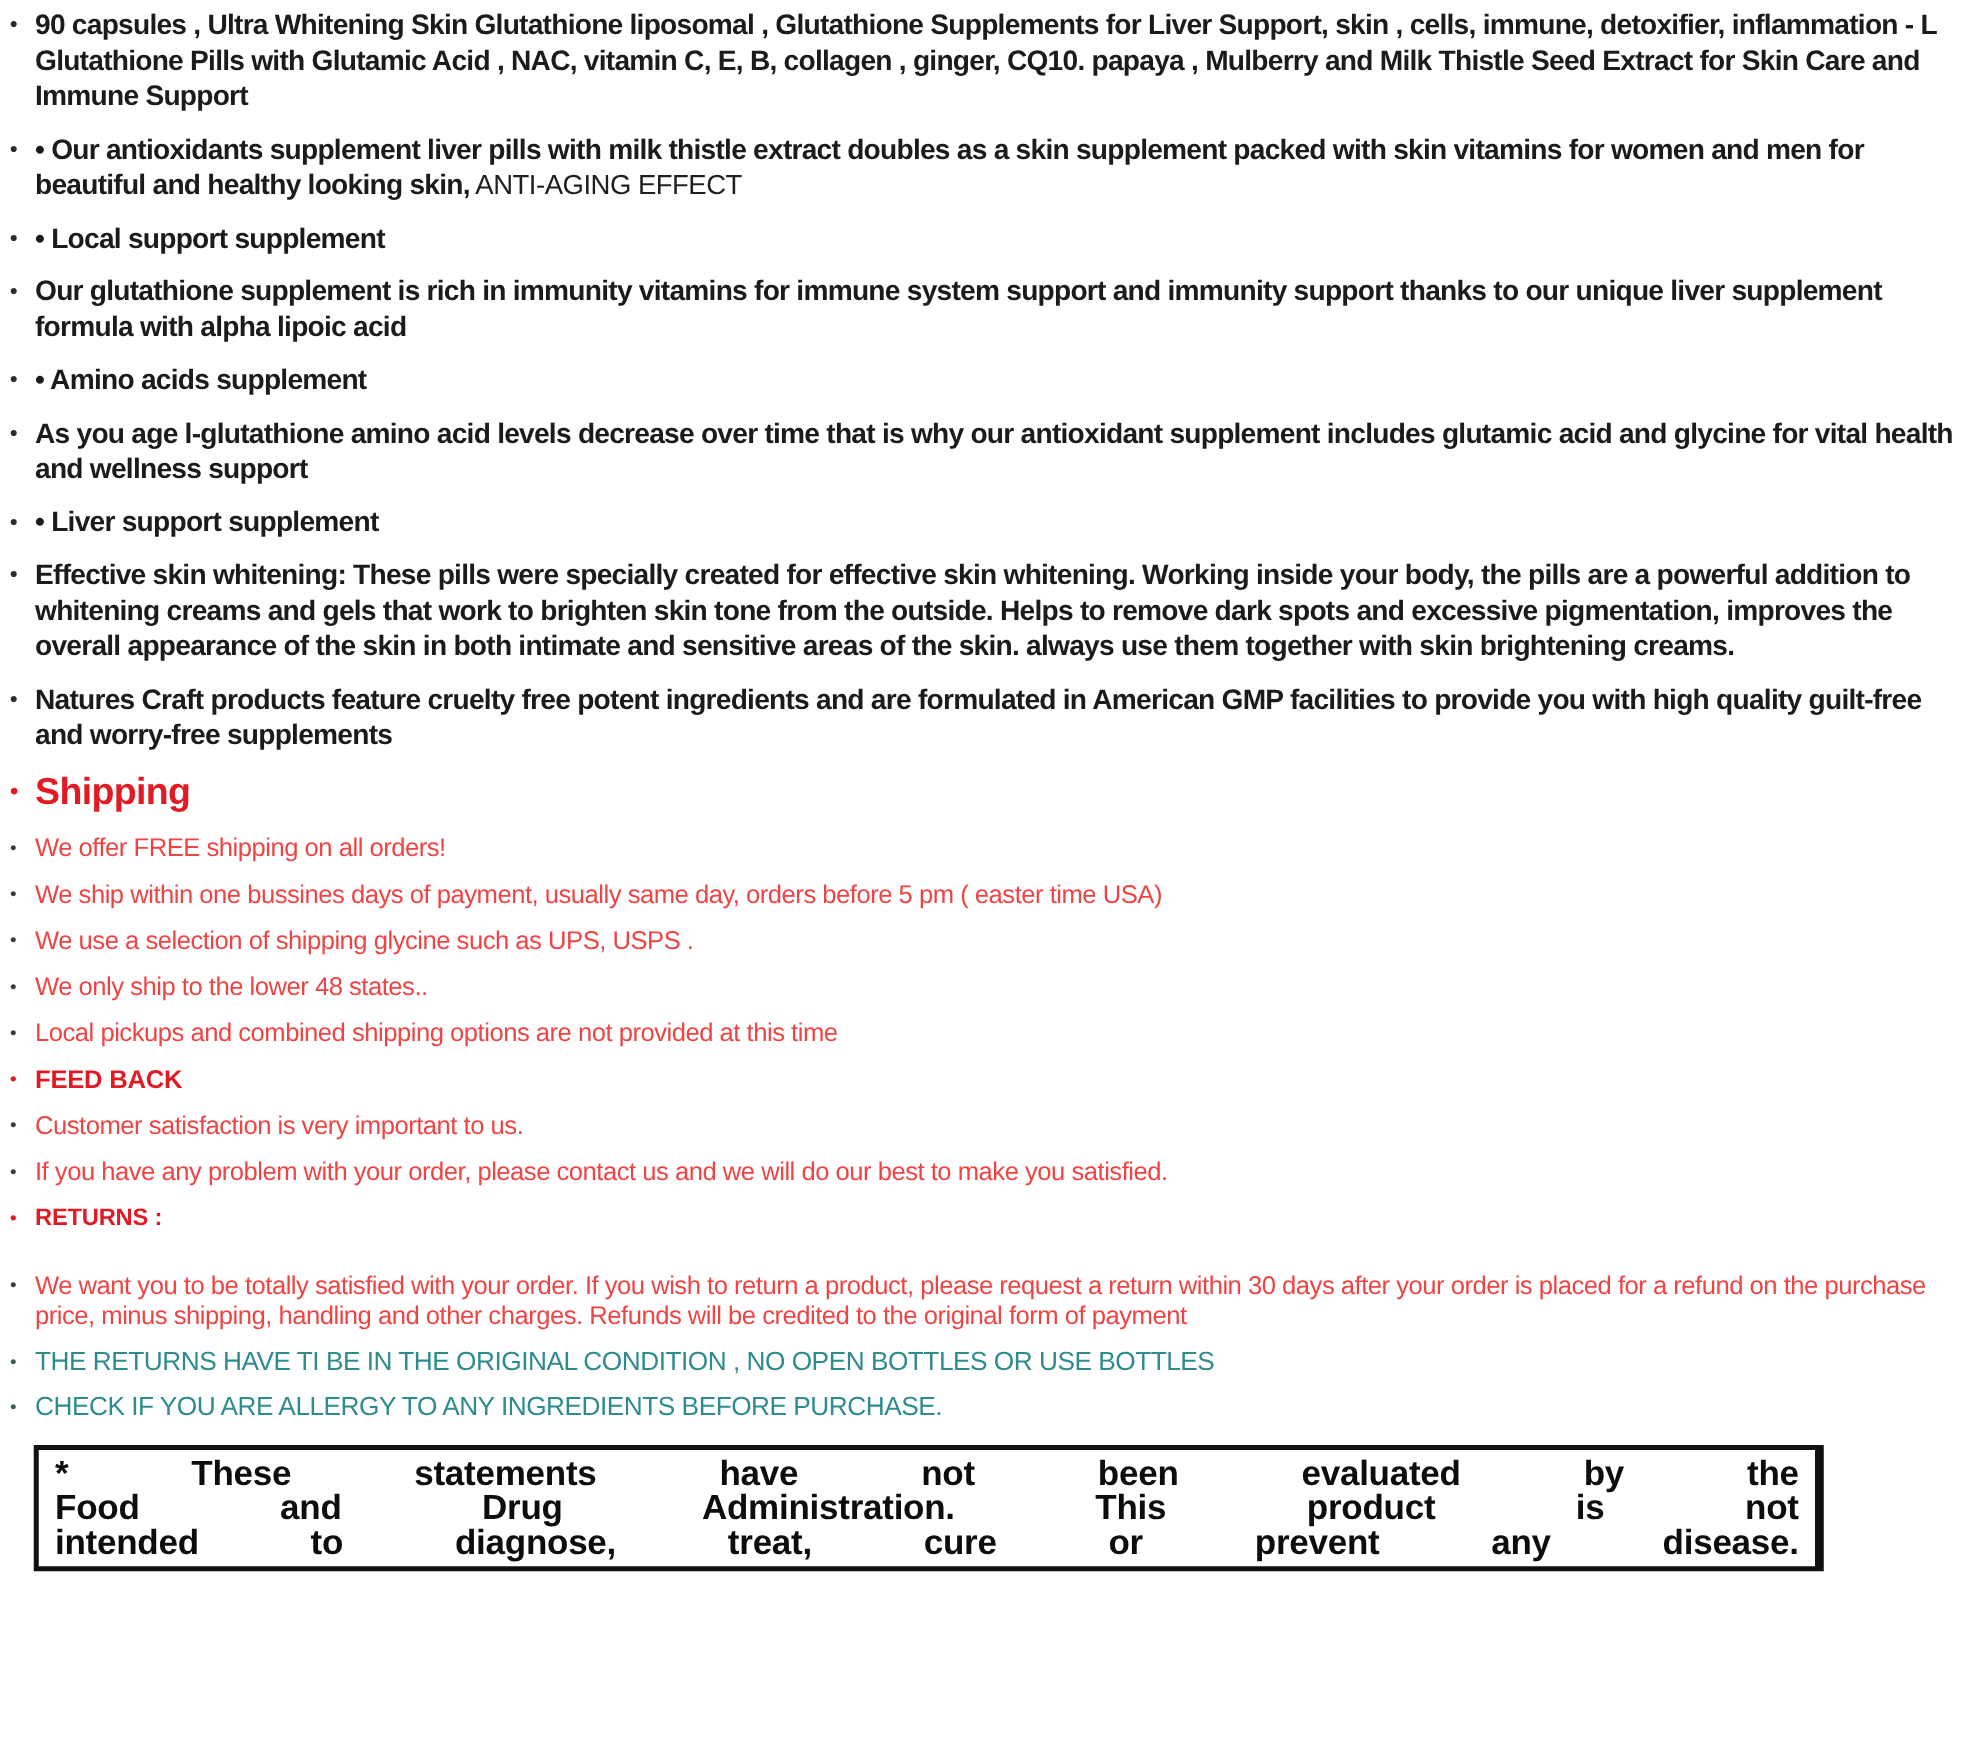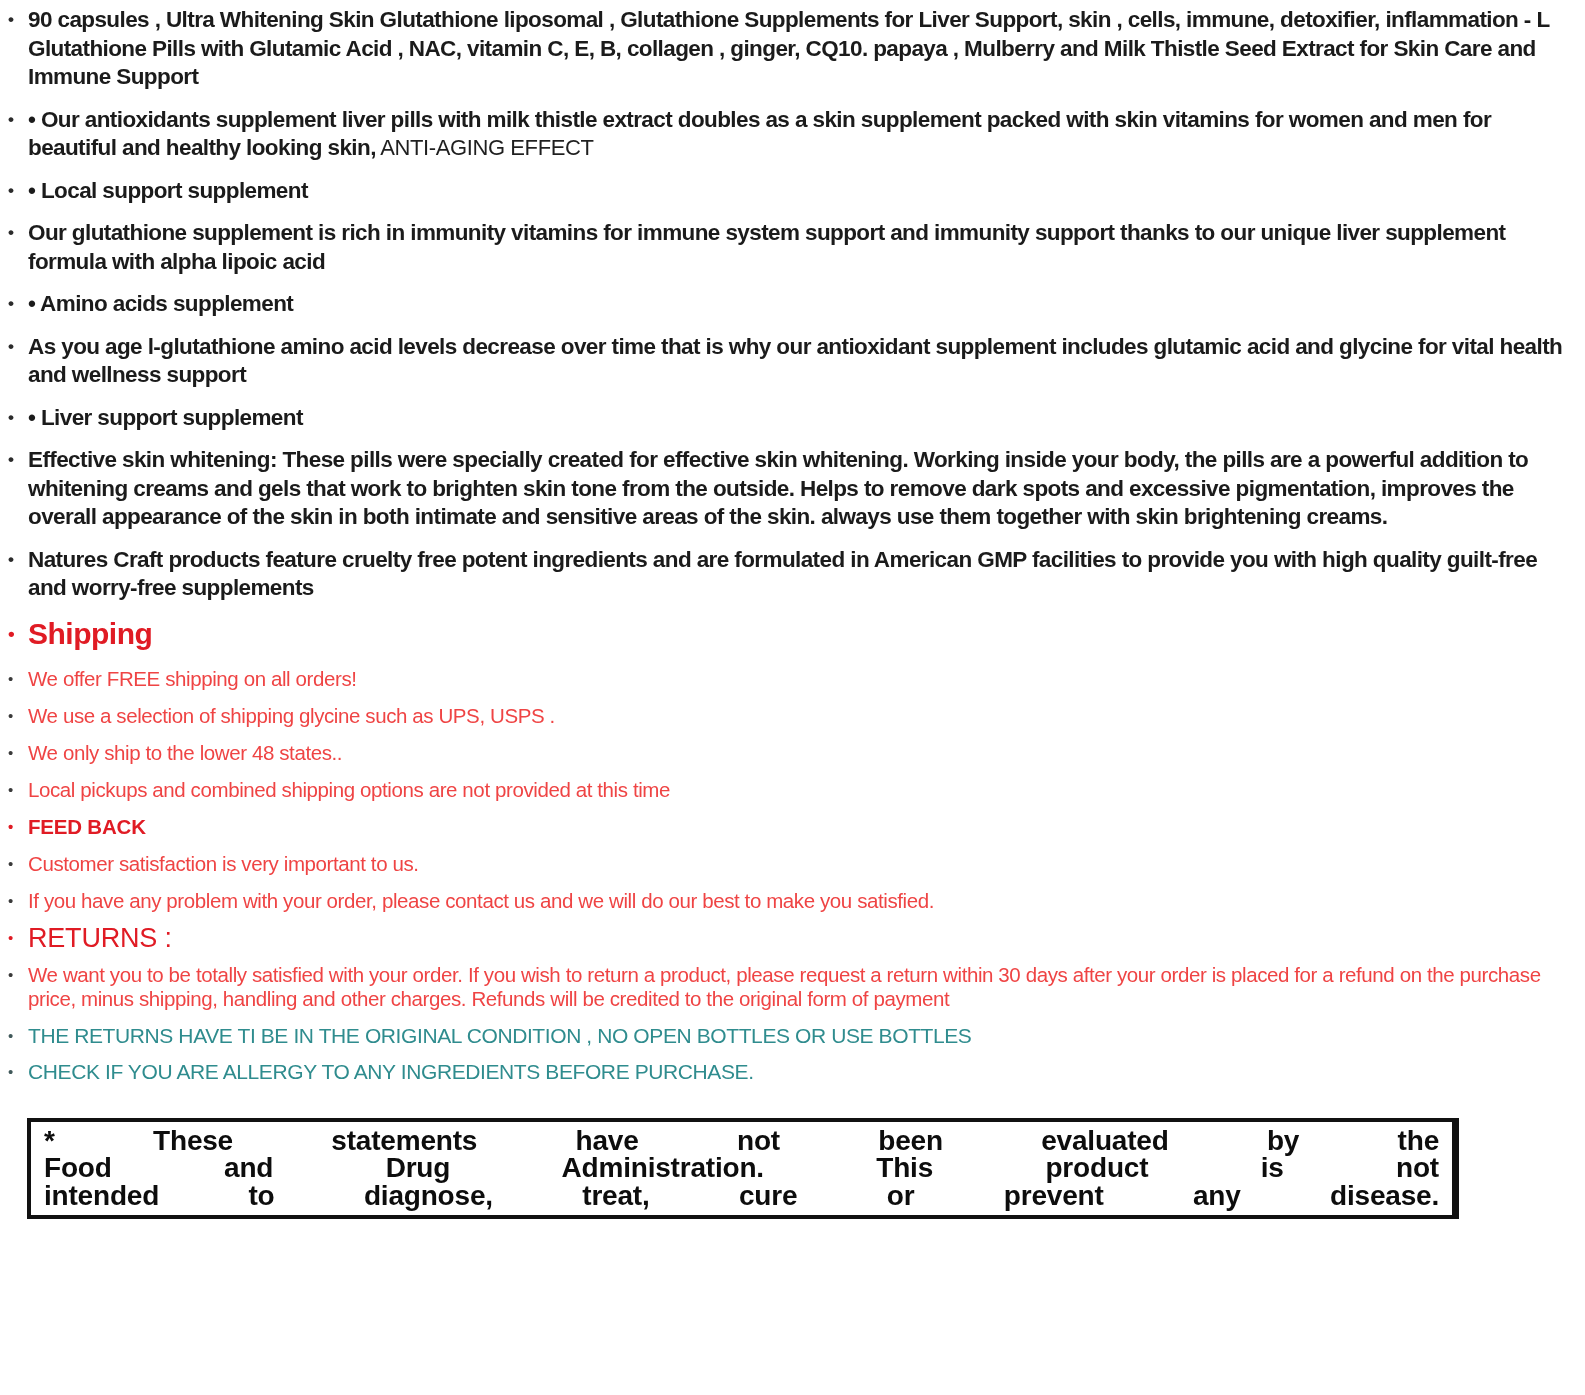--- a/index.html
+++ b/index.html
@@ -58,39 +58,39 @@
   li.plain-li::before{font-size:15px;line-height:24px;color:#3a3a3a;}
   li.redbold-li{
     font-weight:700;
     font-size:20.5px;
     line-height:24px;
     letter-spacing:-0.2px;
     margin-bottom:13px;
   }
   li.redbold-li::before{font-size:15px;line-height:24px;}
   li.redplain-li{
-    font-weight:400;
-    font-size:27px;
+    font-weight:700;
+    font-size:19px;
     line-height:24px;
     letter-spacing:-0.2px;
-    margin-bottom:13px;
+    margin-bottom:30px;
   }
   li.redplain-li::before{font-size:15px;line-height:24px;}
   li.teal-li{
     font-weight:400;
     font-size:21px;
     line-height:24px;
     letter-spacing:-0.4px;
     margin-bottom:12px;
     color:#2f8c8e;
   }
   li.teal-li::before{font-size:15px;line-height:24px;color:#41595a;}
   
   .fda-box{
-    margin:34px 0 0 21px;
+    margin:18px 0 0 21px;
     width:1432px;
     box-sizing:border-box;
     border:4px solid #111;
     border-right-width:7px;
     padding:5px 13px 6px 13px;
     background:#fff;
   }
   .fda-line{
     display:block;
     font-weight:700;
@@ -125,20 +125,21 @@
 
 
 
     <li class="li bold-li"><span>Effective skin whitening: These pills were specially created for effective skin whitening. Working inside your body, the pills are a powerful addition to whitening creams and gels that work to brighten skin tone from the outside. Helps to remove dark spots and excessive pigmentation, improves the overall appearance of the skin in both intimate and sensitive areas of the skin. always use them together with skin brightening creams.</span></li>
 
     <li class="li bold-li"><span>Natures Craft products feature cruelty free potent ingredients and are formulated in American GMP facilities to provide you with high quality guilt-free and worry-free supplements</span></li>
 
     <li class="li heading-li red"><span>Shipping</span></li>
 
     <li class="li plain-li"><span>We offer FREE shipping on all orders!</span></li>
+    <li class="li plain-li"><span>We ship within  one bussines days of payment, usually  same day,  orders before 5 pm ( easter time USA)</span></li>
     <li class="li plain-li"><span>We use a selection of shipping glycine such as UPS, USPS .</span></li>
     <li class="li plain-li"><span>We only ship to the lower 48 states..</span></li>
     <li class="li plain-li"><span>Local pickups and combined shipping options are not provided at this time</span></li>
 
     <li class="li redbold-li red"><span>FEED BACK</span></li>
 
     <li class="li plain-li"><span>Customer satisfaction is very important to us.</span></li>
     <li class="li plain-li"><span>If you have any problem with your order, please contact us and we will do our best to make you satisfied.</span></li>
 
     <li class="li redplain-li red"><span>RETURNS :</span></li>

